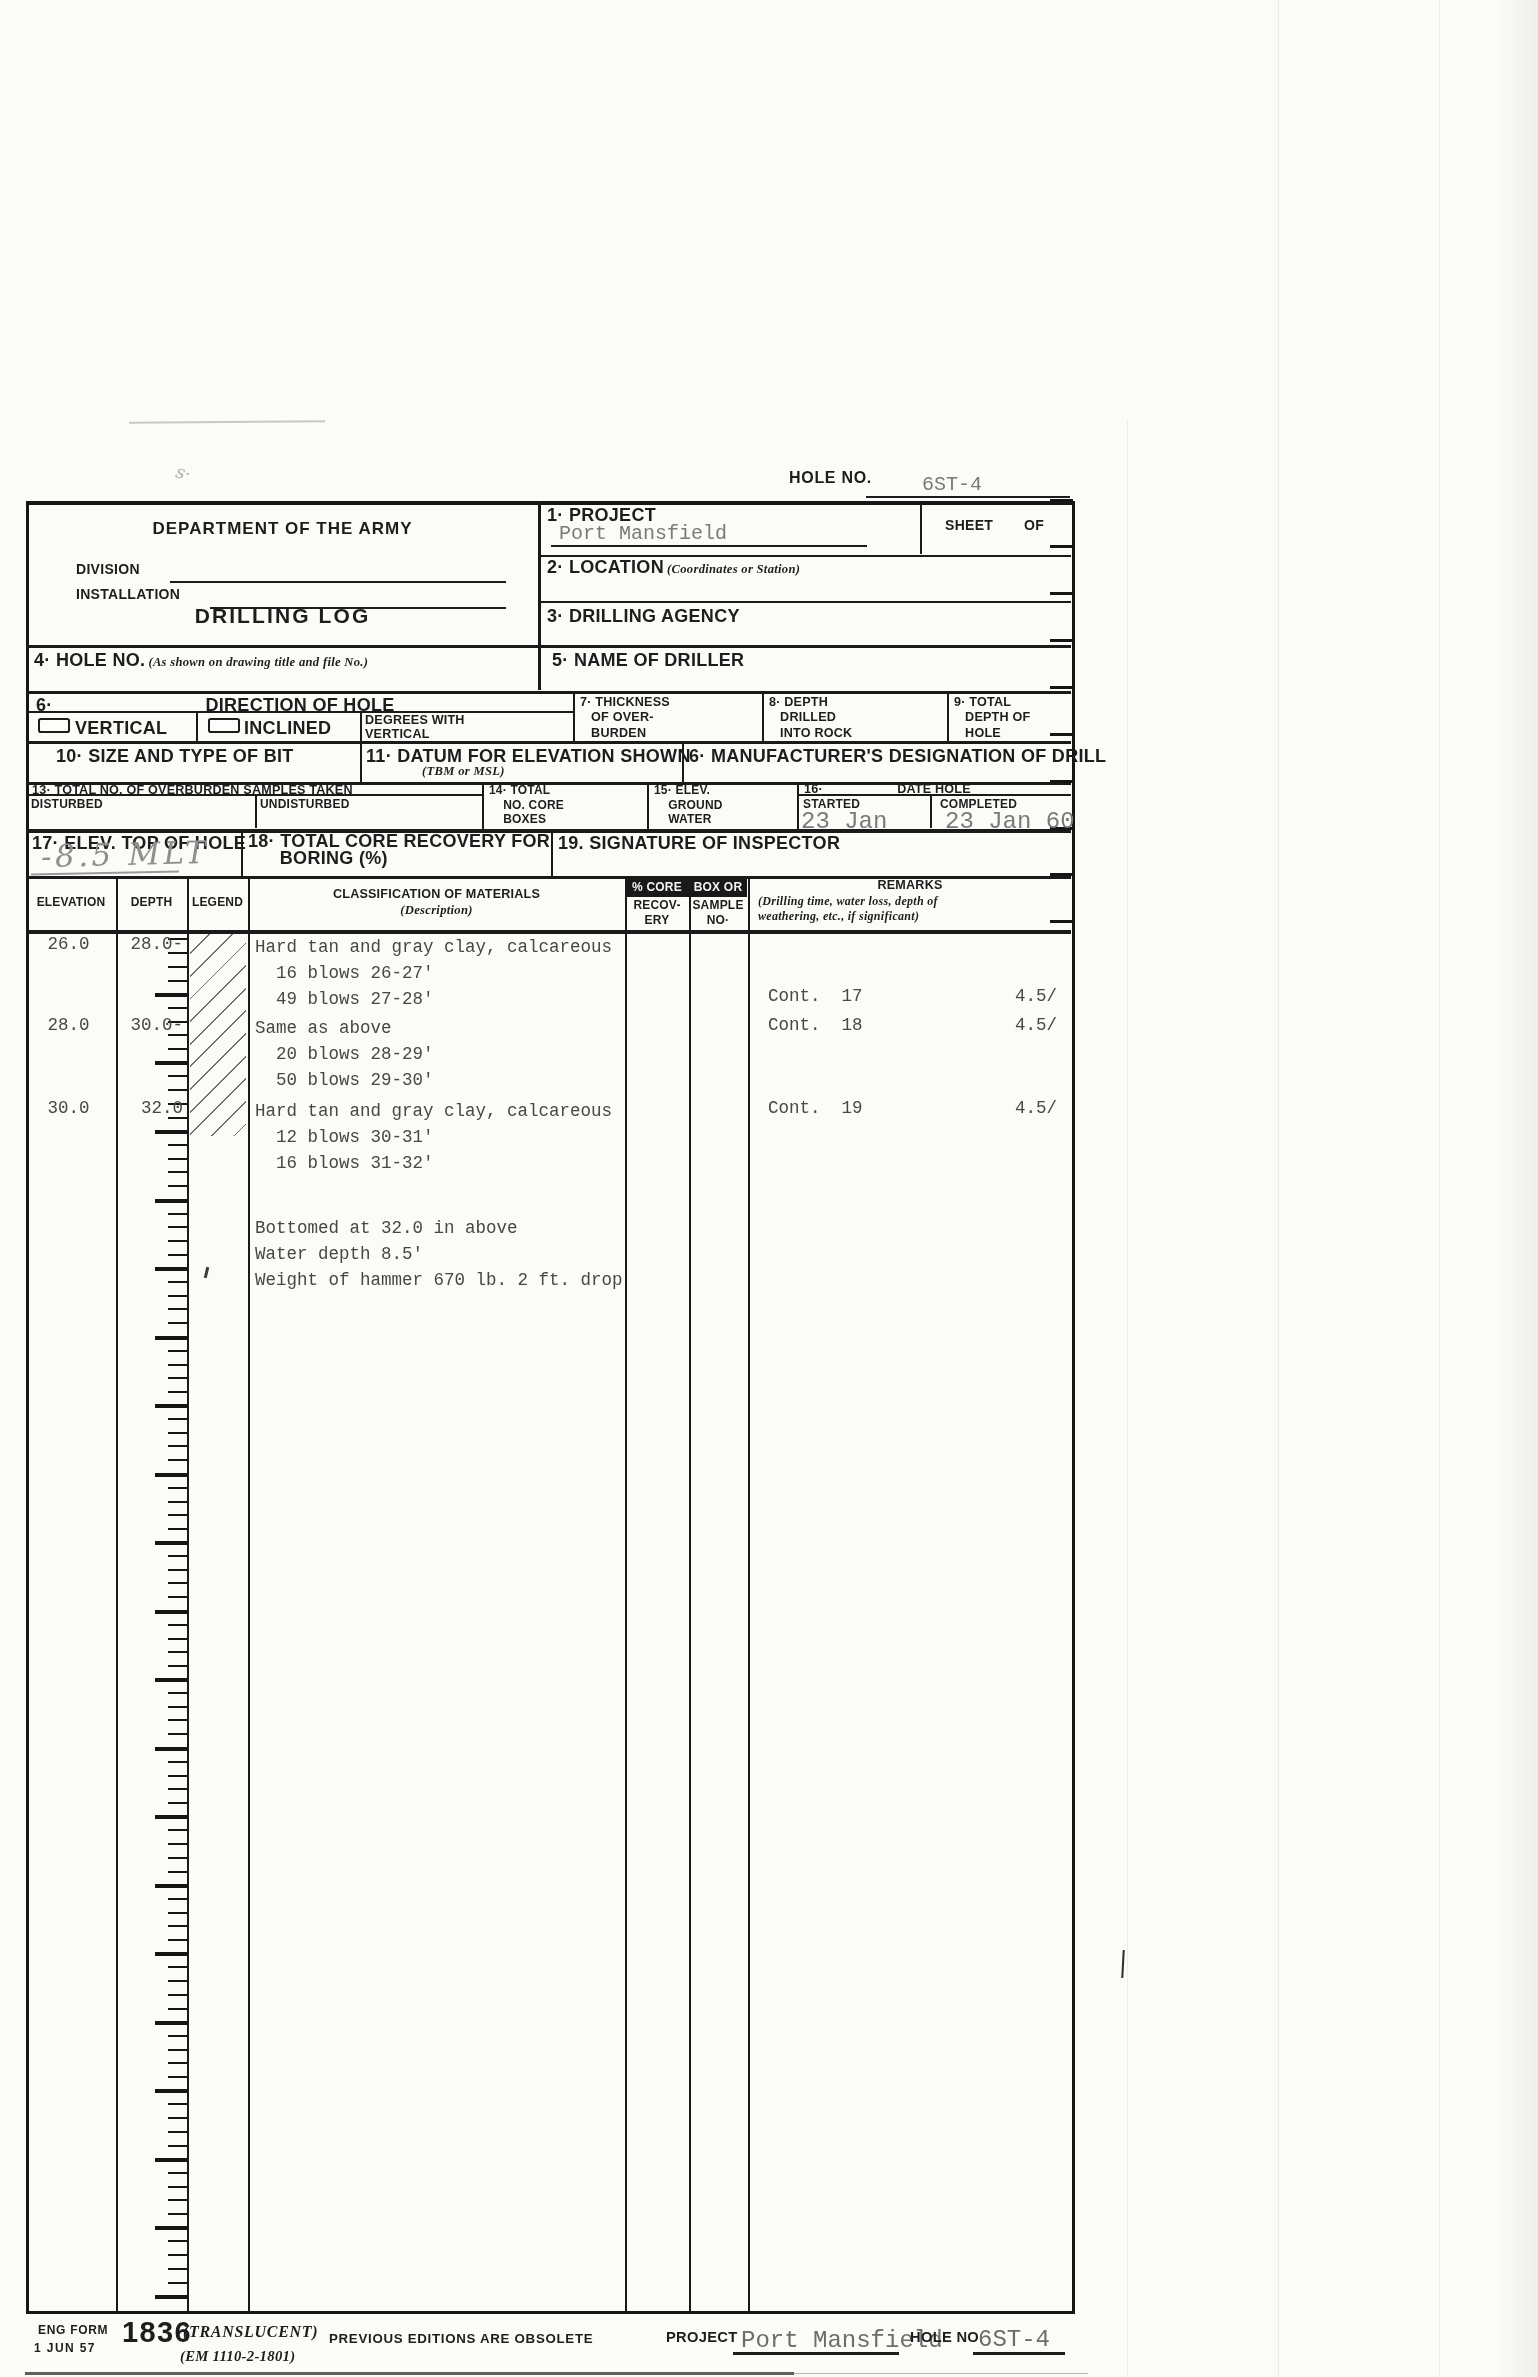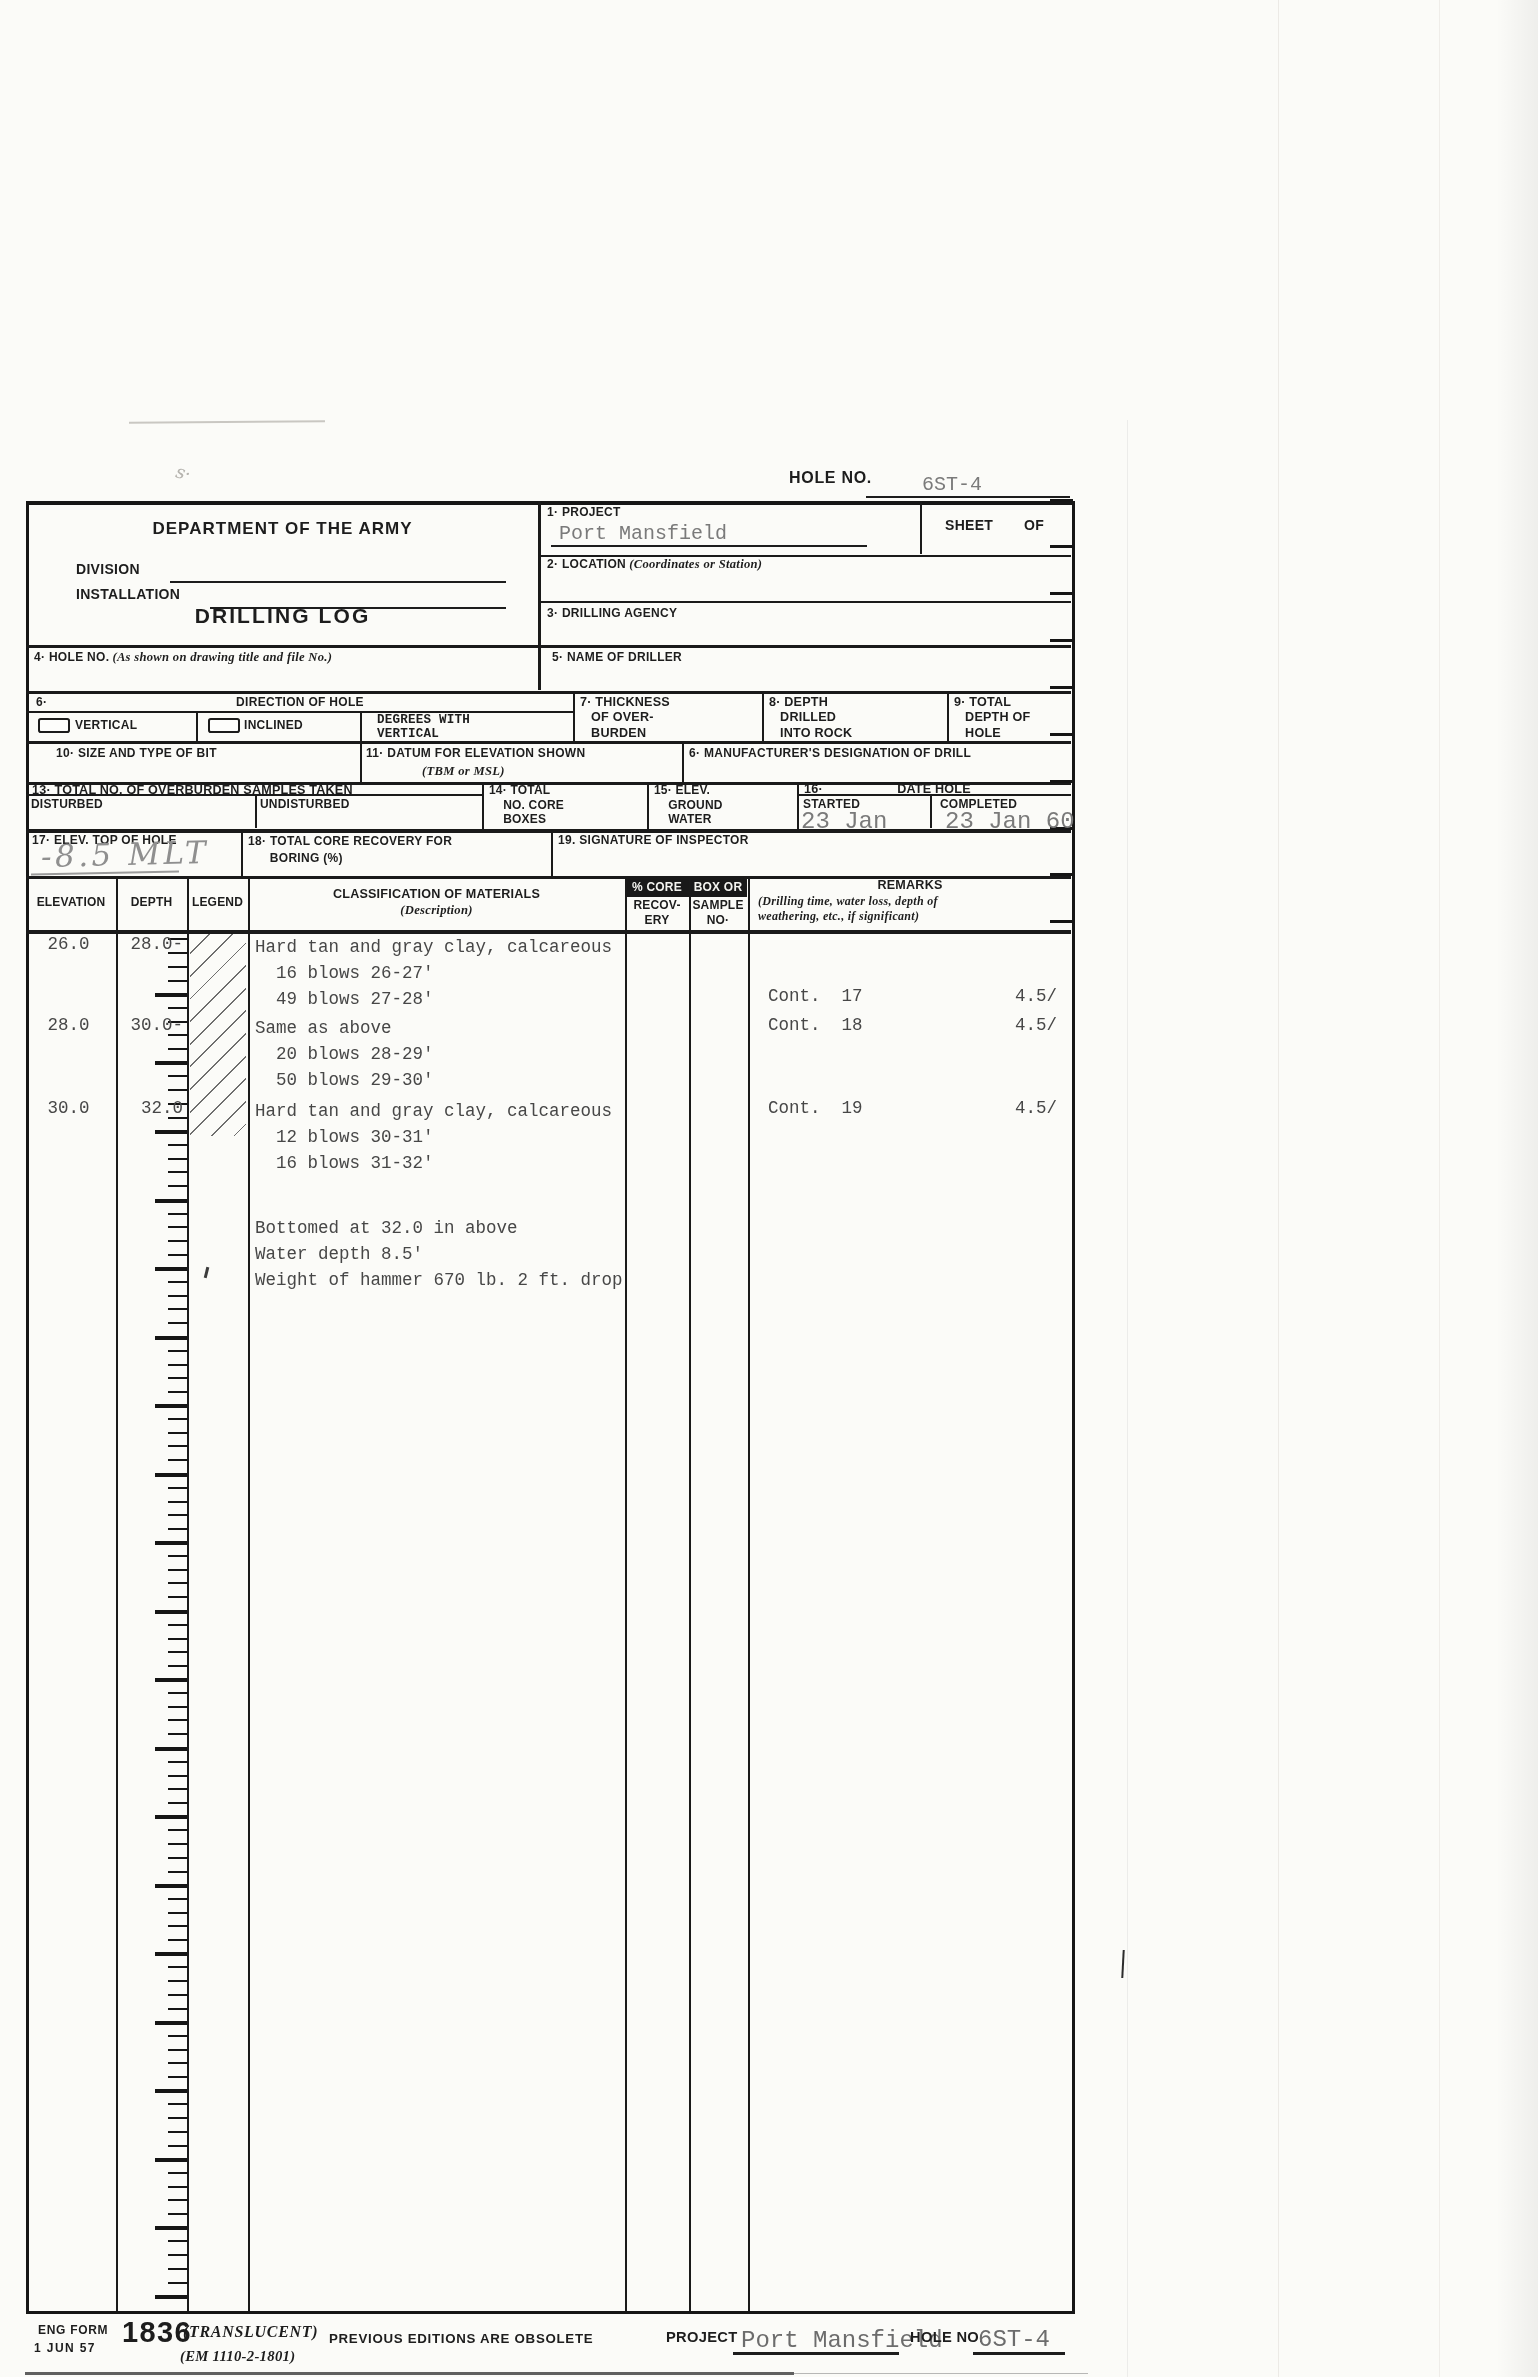--- a/index.html
+++ b/index.html
@@ -2,21 +2,21 @@
 <html style="font-size:11.2px"><head>
 <meta charset="utf-8">
 <style>
   html,body{margin:0;padding:0;}
   body{
     width:1538px;height:2377px;position:relative;overflow:hidden;
     background:#fbfbf8;
     font-family:"Liberation Sans",sans-serif;color:#1d1d1d;
   }
   .abs{position:absolute;}
-  .lbl{font-weight:700;font-size:12px;letter-spacing:0.3px;white-space:pre;}
+  .lbl{font-weight:700;font-size:18px;letter-spacing:0.3px;white-space:pre;}
   .lbl17{font-weight:700;font-size:12px;letter-spacing:0.2px;white-space:pre;}
   .lbl18{font-weight:700;font-size:12.6px;letter-spacing:0.2px;white-space:pre;}
   .pre{white-space:pre;line-height:14.7px;}
   .center{text-align:center;}
   .it{font-family:"Liberation Serif",serif;font-style:italic;font-weight:700;font-size:12.6px;letter-spacing:0.3px;}
   .typed{font-family:"Liberation Mono",monospace;color:#474747;font-size:17.5px;white-space:pre;}
   .typed-gray{font-family:"Liberation Mono",monospace;color:#7a7a7a;font-size:24px;white-space:pre;}
   .hand{font-family:"DejaVu Serif",serif;font-style:italic;color:#8f8f8f;}
   .line{position:absolute;background:#1d1d1d;}
   .cb{position:absolute;width:28px;height:11.2px;border:2.1px solid #1b1b1b;border-radius:2.8px;background:#fdfdfb;}
@@ -69,21 +69,21 @@
   <span class="it">(As shown on drawing title and file No.)</span>
 </div>
 <div class="abs lbl" style="left:552px;top:650px;">5· NAME OF DRILLER</div>
 
 <div class="abs lbl" style="left:36px;top:695px;">6·</div>
 <div class="abs lbl center" style="left:26px;top:695px;width:548px;">DIRECTION OF HOLE</div>
 <div class="cb" style="left:38px;top:718px;"></div>
 <div class="abs lbl" style="left:75px;top:718px;">VERTICAL</div>
 <div class="cb" style="left:208px;top:718px;"></div>
 <div class="abs lbl" style="left:244px;top:718px;">INCLINED</div>
-<div class="abs lbl18 pre" style="left:377px;top:713px;line-height:14px;font-family:Liberation Mono, monospace;">DEGREES WITH
+<div class="abs lbl18 pre" style="left:365px;top:713px;line-height:14px;">DEGREES WITH
 VERTICAL</div>
 <div class="abs lbl18 pre" style="left:580px;top:695px;line-height:15.4px;">7· THICKNESS
    OF OVER-
    BURDEN</div>
 <div class="abs lbl18 pre" style="left:769px;top:695px;line-height:15.4px;">8· DEPTH
    DRILLED
    INTO ROCK</div>
 <div class="abs lbl18 pre" style="left:954px;top:695px;line-height:15.4px;">9· TOTAL
    DEPTH OF
    HOLE</div>

